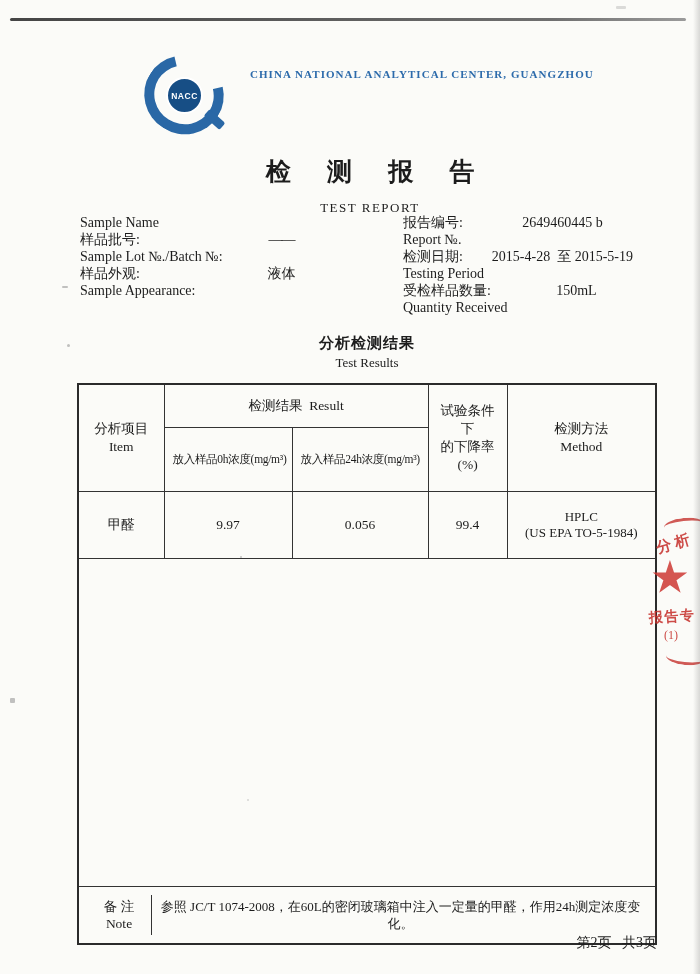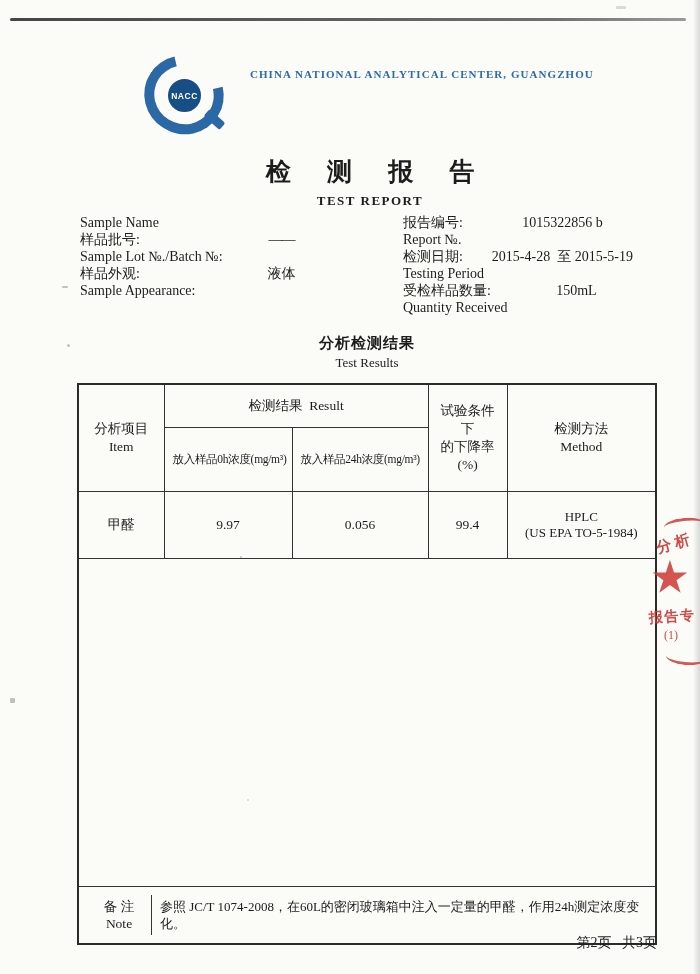--- a/index.html
+++ b/index.html
@@ -30,21 +30,21 @@
     font-family:"Liberation Sans","DejaVu Sans",sans-serif;}
   .head-titles{padding-top:10px;margin-left:12px;}
   .head-cn{font-family:"Liberation Sans","DejaVu Sans",sans-serif;font-weight:bold;
     font-size:30px;line-height:34px;color:#2d6bab;letter-spacing:1.5px;white-space:nowrap;}
   .head-en{margin-top:6px;font-size:11px;font-weight:bold;color:#2d6bab;
     letter-spacing:1.05px;white-space:nowrap;}
 
   
   .doc-title{position:absolute;left:40px;top:155px;width:660px;text-align:center;}
   .doc-title-cn{font-size:25px;font-weight:bold;letter-spacing:15px;padding-left:15px;white-space:pre;}
-  .doc-title-en{margin-top:5px;font-size:13px;font-weight:bold;letter-spacing:1.5px;}
+  .doc-title-en{margin-top:12px;font-size:13px;font-weight:normal;letter-spacing:1.5px;}
 
   
   .info{position:absolute;left:80px;top:214px;width:582px;display:flex;
     font-size:14px;line-height:17px;}
   .info-col-left{width:315px;}
   .info-col-right{width:259px;margin-left:8px;}
   .entry-cn{display:flex;white-space:pre;}
   .entry-cn .value{flex:1;text-align:center;}
   .info-col-left .value{padding-left:28px;}
   .value-dash{letter-spacing:-1px;}
@@ -60,21 +60,21 @@
     border-collapse:collapse;table-layout:fixed;border:2px solid #2b2b2b;}
   table.results td{border:1.4px solid #333;text-align:center;vertical-align:middle;
     padding:8px;overflow:hidden;}
   tr.h1 td{height:26px;font-size:13.5px;}
   td.span-head{line-height:18px;font-size:13.5px;}
   tr.h2 td{height:47px;font-size:11.5px;letter-spacing:-.3px;white-space:nowrap;}
   tr.data td{height:50px;font-size:13.5px;}
   .method-lines{line-height:16px;font-size:13px;}
   tr.empty-row td{height:311px;}
   tr.note-row td{height:40px;}
-  .note-wrap{display:flex;height:40px;align-items:stretch;text-align:left;}
+  .note-wrap{display:flex;height:40px;align-items:stretch;text-align:center;}
   .note-label{width:64px;flex:0 0 auto;border-right:1.4px solid #333;
     display:flex;flex-direction:column;justify-content:center;align-items:center;
     font-size:13.5px;line-height:17px;}
   .note-text{flex:1;padding:3px 6px 0 8px;font-size:13px;line-height:17px;}
 
   
   .stamp{position:absolute;left:648px;top:512px;width:60px;height:150px;
     color:rgba(198,50,45,.88);font-weight:bold;}
   .stamp-arc-top{position:absolute;left:16px;top:6px;width:40px;height:12px;
     border-top:3px solid rgba(198,50,45,.8);border-radius:50%;transform:rotate(-6deg);}
@@ -126,21 +126,21 @@
       <div>Sample Lot №./Batch №:</div>
       <div class="entry-cn">
         <span class="label">样品外观:</span>
         <span class="value">液体</span>
       </div>
       <div>Sample Appearance:</div>
     </div>
     <div class="info-col-right">
       <div class="entry-cn">
         <span class="label">报告编号:</span>
-        <span class="value">1015322856 b</span>
+        <span class="value">2649460445 b</span>
       </div>
       <div>Report №.</div>
       <div class="entry-cn">
         <span class="label">检测日期:</span>
         <span class="value">2015-4-28  至 2015-5-19</span>
       </div>
       <div>Testing Period</div>
       <div class="entry-cn">
         <span class="label">受检样品数量:</span>
         <span class="value">150mL</span>

